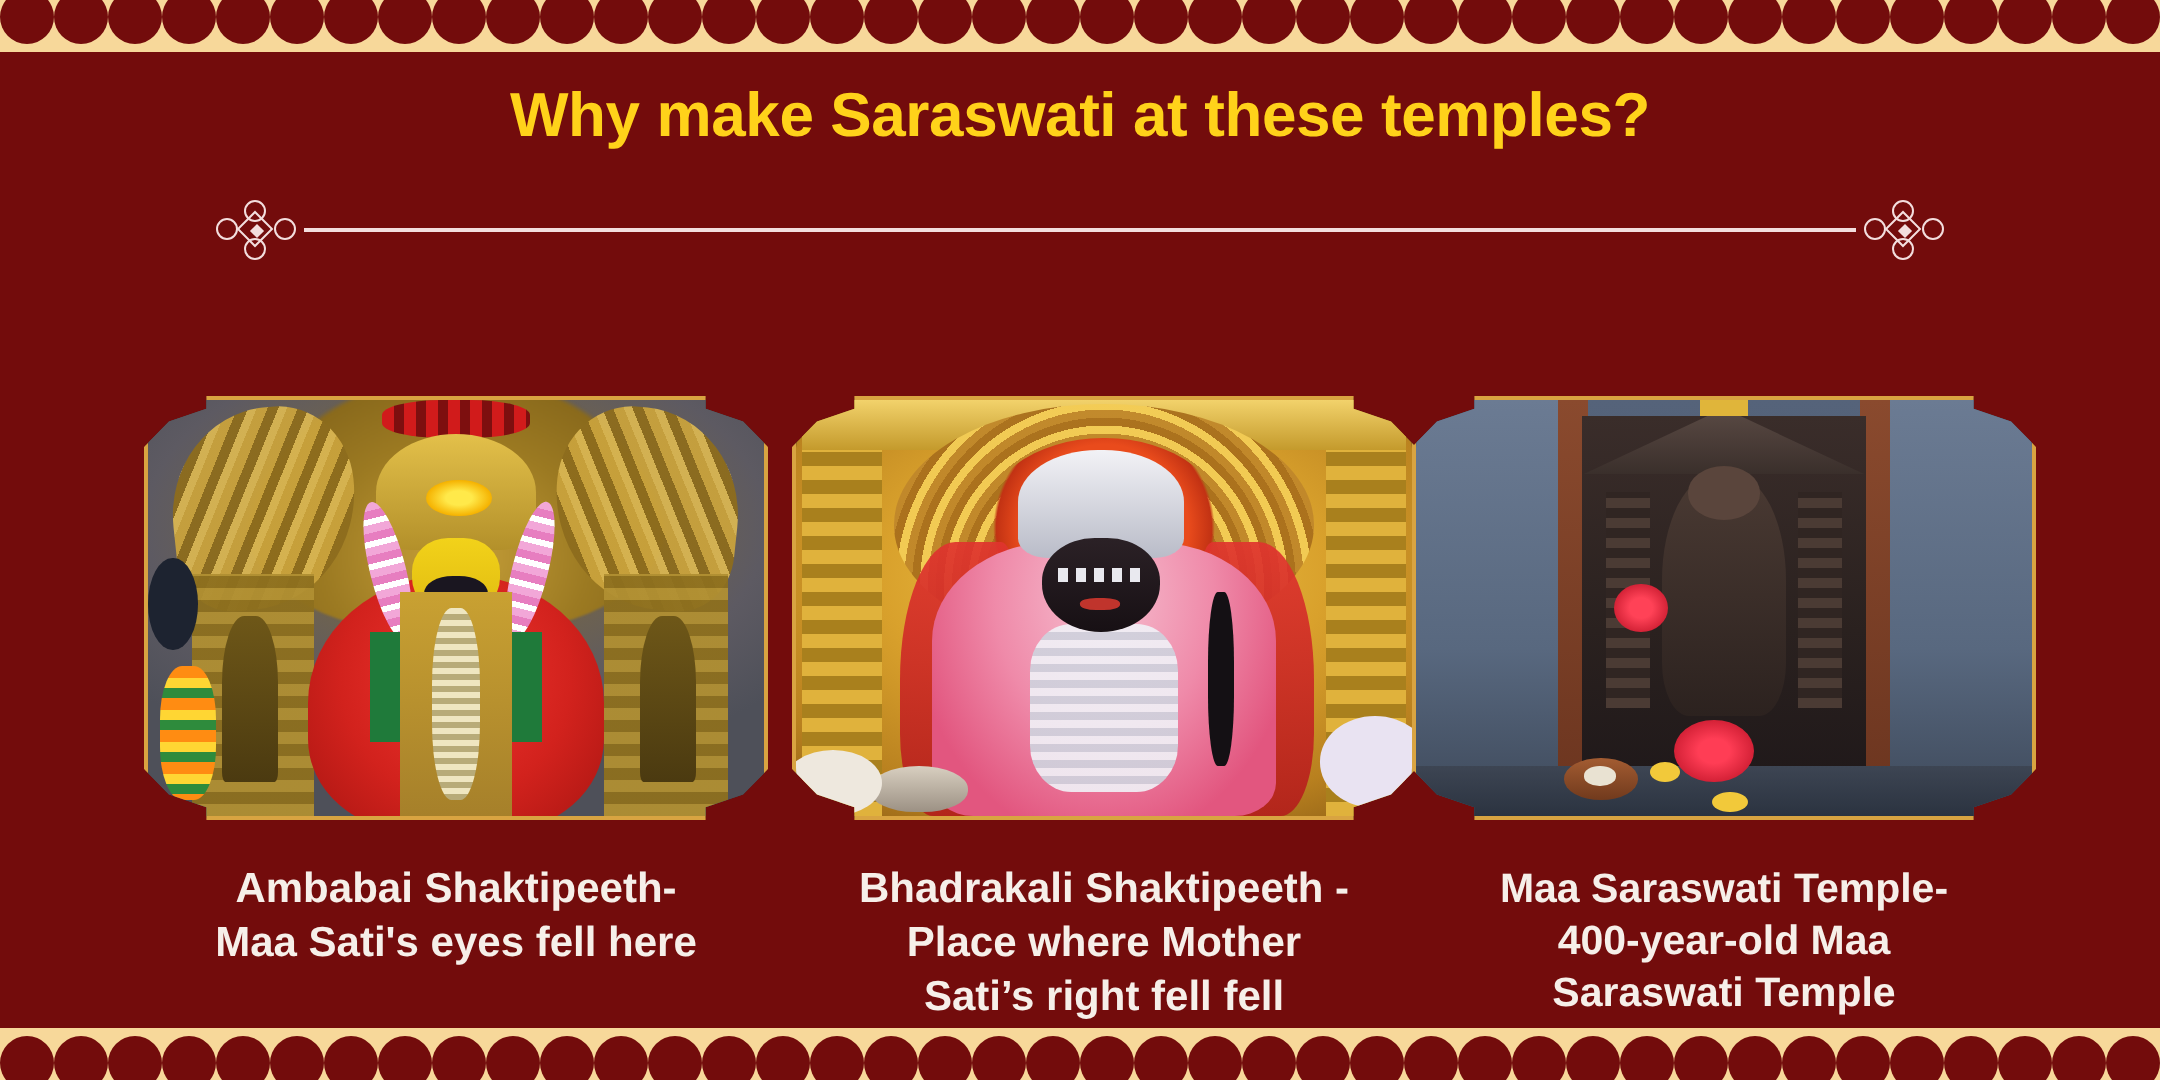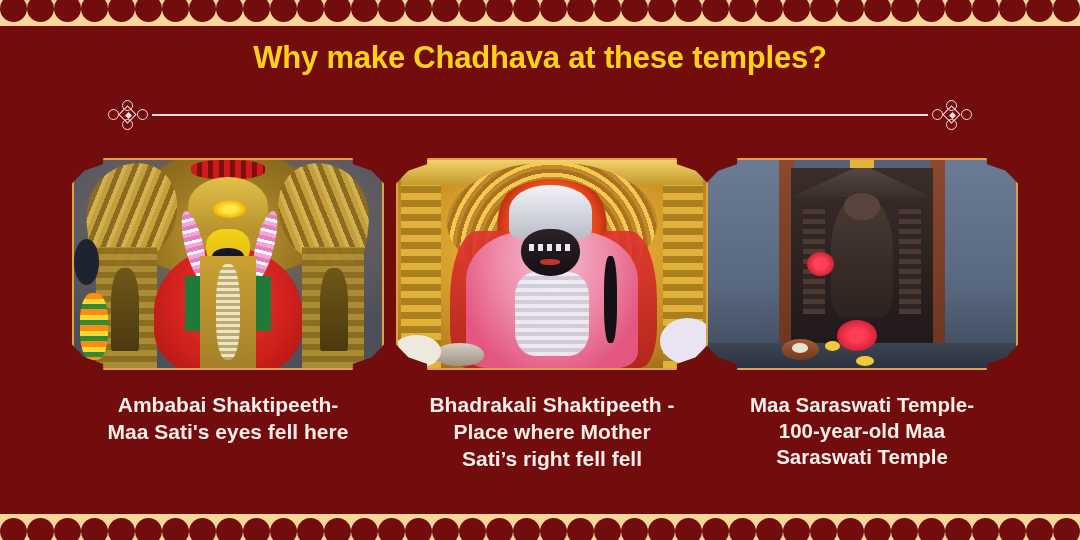--- a/index.html
+++ b/index.html
@@ -91,20 +91,21 @@
     width:5px; height:5px;
     background:#f3dede;
     transform:rotate(45deg);
   }
 
   
   .cards{ position:absolute; top:158px; left:0; width:1080px; }
   .card{
     position:absolute;
     width:312px;
+    margin-top:40px;
   }
   .card.c0{ left:72px; }
   .card.c1{ left:396px; }
   .card.c2{ left:706px; }
 
   .frame{
     position:relative;
     width:312px; height:212px;
     border:2.5px solid #d9a441;
     background:#2b1b14;
@@ -473,21 +474,21 @@
         <span style="left: 891px;"></span>
         <span style="left: 918px;"></span>
         <span style="left: 945px;"></span>
         <span style="left: 972px;"></span>
         <span style="left: 999px;"></span>
         <span style="left: 1026px;"></span>
         <span style="left: 1053px;"></span>
       </div>
   </div>
 
-  <div class="title">Why make Chadhava at these temples?</div>
+  <div class="title">Why make Saraswati at these temples?</div>
 
   <div class="divider">
     <div class="ornament">
       <span class="ring r-top"></span>
         <span class="ring r-bot"></span>
       <span class="ring r-left"></span>
         <span class="ring r-right"></span>
       <span class="diamond"></span>
         <span class="dot"></span>
     </div>
@@ -580,21 +581,21 @@
             <div class="flowerA"></div>
             <div class="floor"></div>
             <div class="flowerB"></div>
             <div class="petal1"></div>
               <div class="petal2"></div>
             <div class="diya"></div>
           </div>
         </div>
       </div>
       <div class="caption">Maa Saraswati Temple-
-100-year-old Maa
+400-year-old Maa
 Saraswati Temple</div>
     </div>
 
   </div>
 
   <div class="border-strip bottom">
     <div class="band-fill"></div>
     <div class="spikes" id="spikes-bot">
         <i style="left: 6.5px;"></i>
         <i style="left: 33.5px;"></i>

